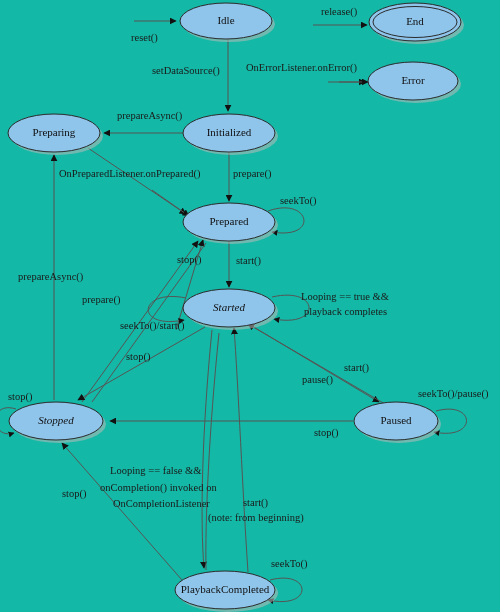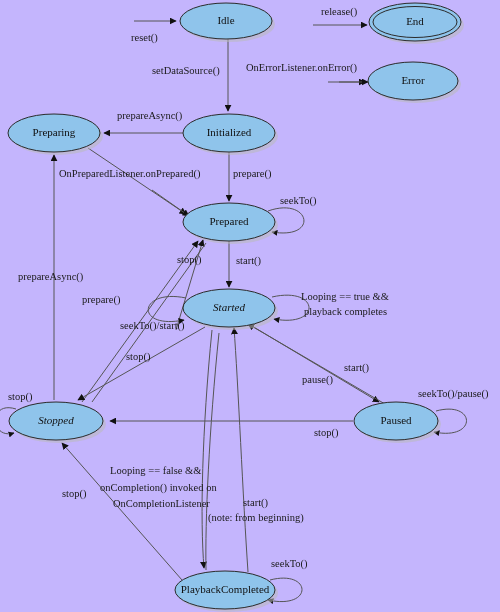--- a/index.html
+++ b/index.html
@@ -4,21 +4,21 @@
 <style>
   html, body {
     margin: 0;
     padding: 0;
     background: #ffffff;
   }
   #diagram-root {
     position: relative;
     width: 500px;
     height: 612px;
-    background: #c4b5fd;
+    background: #14b8a6;
     font-family: "Liberation Serif", serif;
     overflow: hidden;
   }
   svg#diagram-svg {
     position: absolute;
     left: 0;
     top: 0;
     width: 500px;
     height: 612px;
   }

